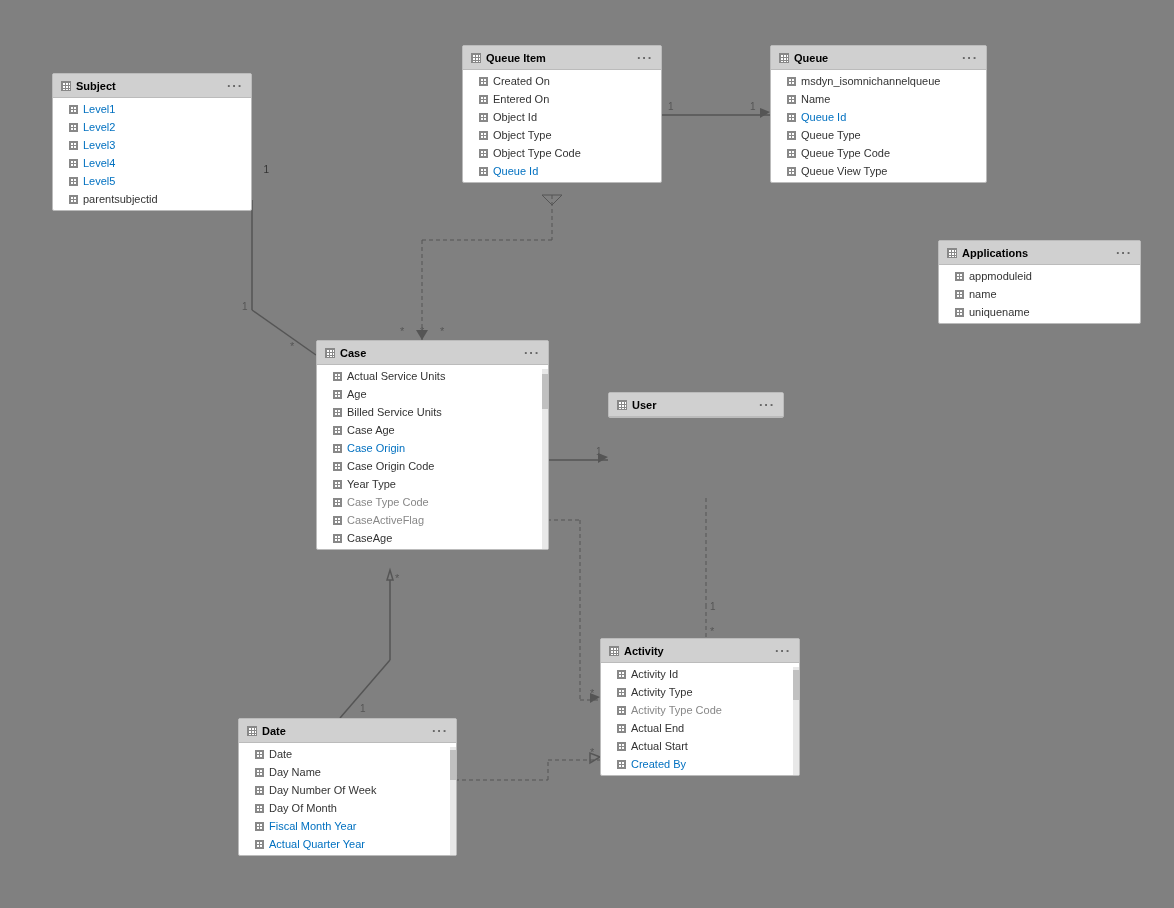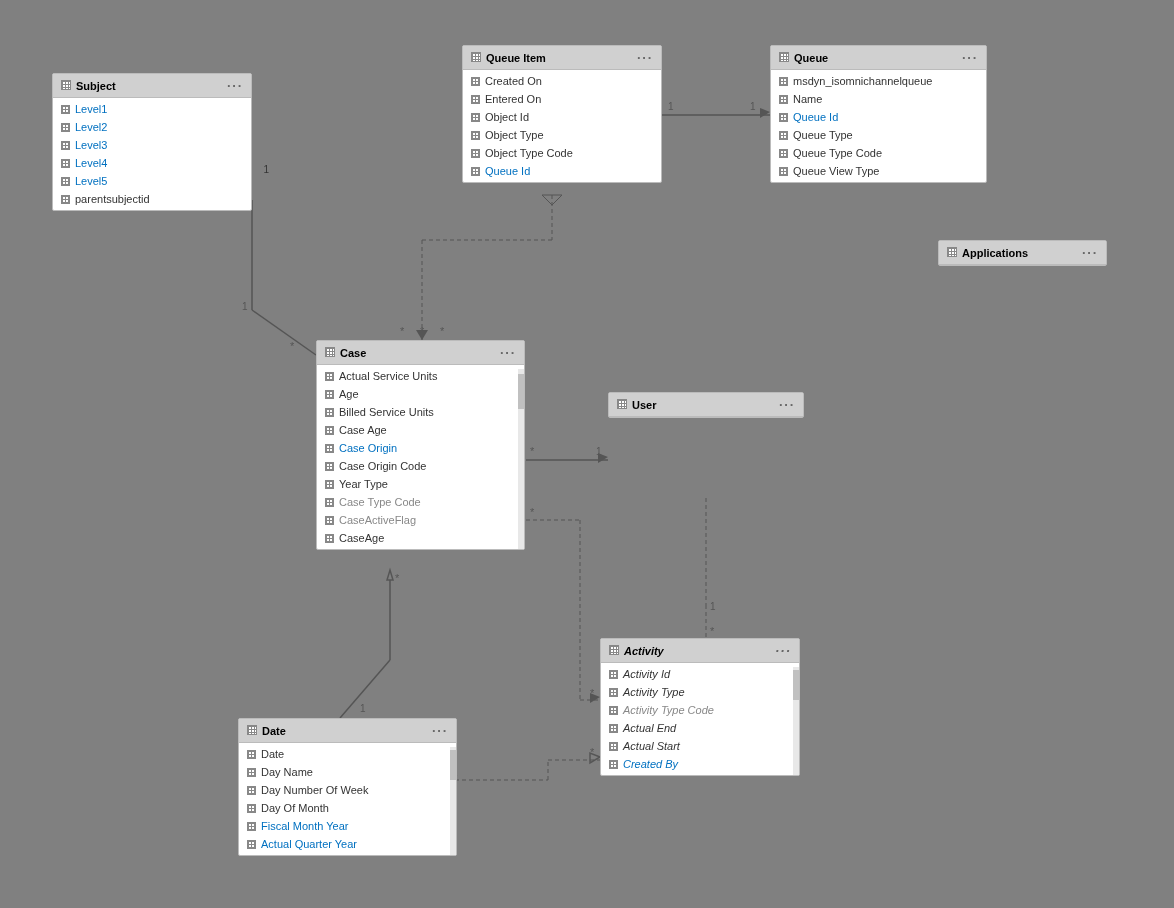--- a/index.html
+++ b/index.html
@@ -24,21 +24,21 @@
       border-bottom: 1px solid #bbb;
       padding: 4px 8px;
       display: flex;
       align-items: center;
       justify-content: space-between;
       font-weight: bold;
       font-size: 11px;
     }
     .entity-header .title-group {
       display: flex;
-      align-items: flex-start;
+      align-items: center;
       gap: 5px;
     }
     .entity-header .grid-icon {
       display: inline-block;
       width: 10px;
       height: 10px;
       background-image: 
         linear-gradient(#888 1px, transparent 1px),
         linear-gradient(90deg, #888 1px, transparent 1px);
       background-size: 3px 3px;
@@ -49,21 +49,21 @@
       color: #666;
       font-size: 13px;
       letter-spacing: 1px;
     }
     .entity-rows {
       padding: 2px 0;
     }
     .entity-row {
       display: flex;
       align-items: center;
-      padding: 2px 8px;
+      padding: 2px 16px;
       gap: 5px;
       min-height: 18px;
     }
     .entity-row .row-icon {
       display: inline-block;
       width: 9px;
       height: 9px;
       background-image: 
         linear-gradient(#888 1px, transparent 1px),
         linear-gradient(90deg, #888 1px, transparent 1px);
@@ -262,31 +262,45 @@
       <span class="row-icon"></span>
       <span class="row-text">Queue Type Code</span>
     </div>
     <div class="entity-row">
       <span class="row-icon"></span>
       <span class="row-text">Queue View Type</span>
     </div>
   </div>
 </div>
 
-<div class="entity-card" style="left: 938px; top: 240px; width: 169px;">
+<div class="entity-card" style="left: 938px; top: 240px; width: 203px;">
   <div class="entity-header">
     <div class="title-group">
       <span class="grid-icon"></span>
       <span>Applications</span>
     </div>
     <span class="ellipsis">···</span>
   </div>
-</div>
-
-<div class="entity-card" style="left: 316px; top: 340px; width: 209px;">
+  <div class="entity-rows">
+    <div class="entity-row">
+      <span class="row-icon"></span>
+      <span class="row-text">appmoduleid</span>
+    </div>
+    <div class="entity-row">
+      <span class="row-icon"></span>
+      <span class="row-text">name</span>
+    </div>
+    <div class="entity-row">
+      <span class="row-icon"></span>
+      <span class="row-text">uniquename</span>
+    </div>
+  </div>
+</div>
+
+<div class="entity-card" style="left: 316px; top: 340px; width: 233px;">
   <div class="entity-header">
     <div class="title-group">
       <span class="grid-icon"></span>
       <span>Case</span>
     </div>
     <span class="ellipsis">···</span>
   </div>
   <div class="entity-rows">
     <div class="entity-row">
       <span class="row-icon"></span>
@@ -327,31 +341,31 @@
     <div class="entity-row">
       <span class="row-icon"></span>
       <span class="row-text">CaseAge</span>
     </div>
   </div>
   <div style="position:absolute; right:0; top:28px; width:6px; height:calc(100% - 28px); background:#e8e8e8;">
     <div style="width:6px; height:35px; background:#c0c0c0; position:absolute; top:5px;"></div>
   </div>
 </div>
 
-<div class="entity-card" style="left: 608px; top: 392px; width: 196px;">
+<div class="entity-card" style="left: 608px; top: 392px; width: 176px;">
   <div class="entity-header">
     <div class="title-group">
       <span class="grid-icon"></span>
       <span>User</span>
     </div>
     <span class="ellipsis">···</span>
   </div>
 </div>
 
-<div class="entity-card" style="left: 600px; top: 638px; width: 200px; font-style: italic;">
+<div class="entity-card" style="left: 600px; top: 638px; width: 200px;">
   <div class="entity-header">
     <div class="title-group">
       <span class="grid-icon"></span>
       <span>Activity</span>
     </div>
     <span class="ellipsis">···</span>
   </div>
   <div class="entity-rows">
     <div class="entity-row">
       <span class="row-icon"></span>

